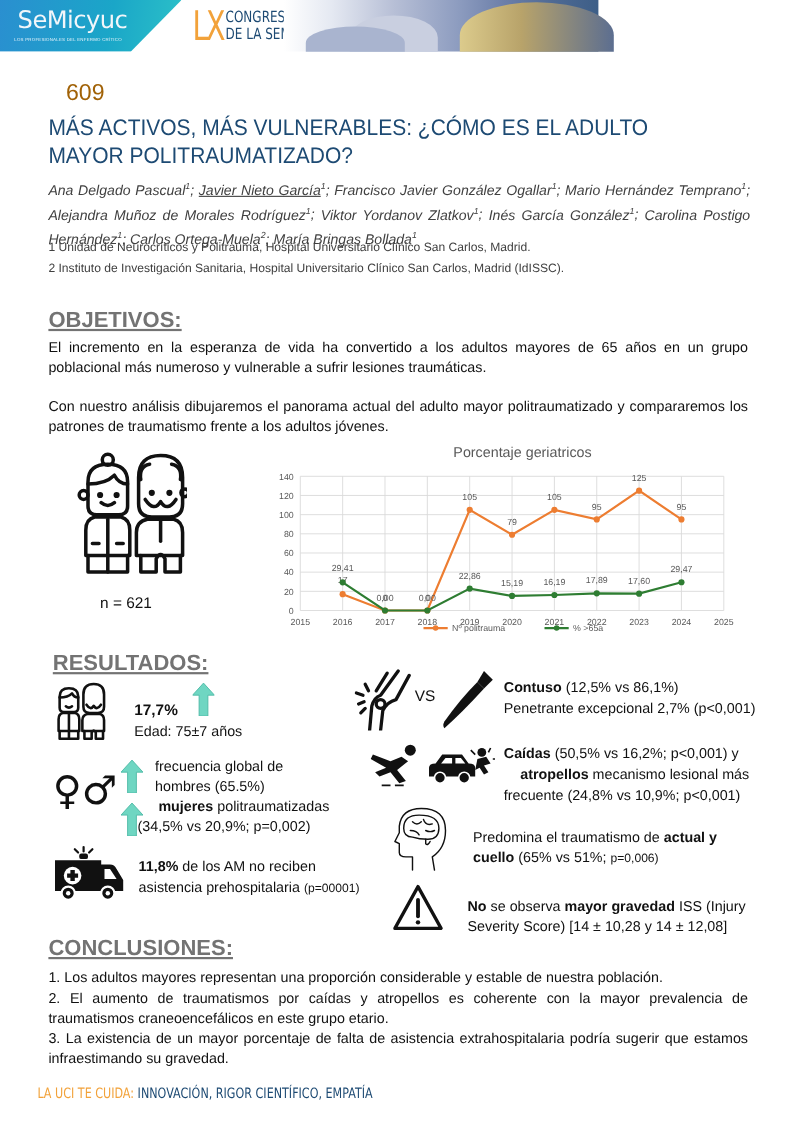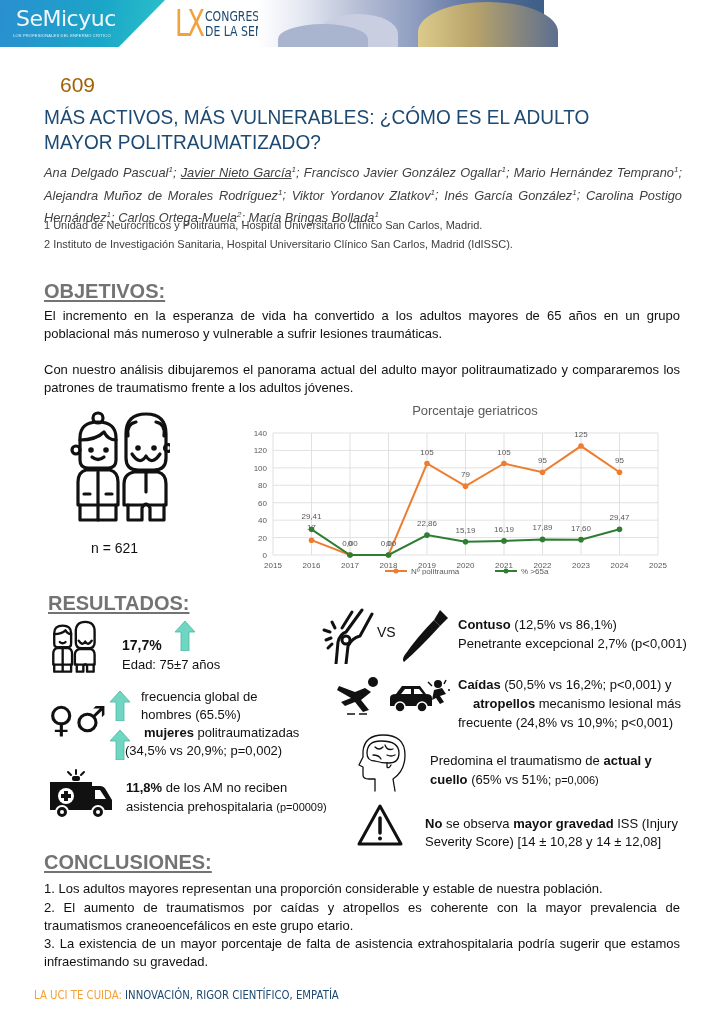--- a/index.html
+++ b/index.html
@@ -269,21 +269,21 @@
   <path d="M2 14 L44 14 L44 18 L52 18 Q56 18 58 22 L64 32 L64 42 L2 42 Z" fill="#111"></path>
   <path d="M47 22 L52 22 L58 31 L47 31 Z" fill="#fff"></path>
   <circle cx="18" cy="28" r="8" fill="#fff"></circle>
   <path d="M16 23 L20 23 L20 26 L23 26 L23 30 L20 30 L20 33 L16 33 L16 30 L13 30 L13 26 L16 26 Z" fill="#111"></path>
   <circle cx="14" cy="44" r="6" fill="#111" stroke="#fff" stroke-width="2"></circle>
   <circle cx="50" cy="44" r="6" fill="#111" stroke="#fff" stroke-width="2"></circle>
   <circle cx="14" cy="44" r="2" fill="#fff"></circle>
     <circle cx="50" cy="44" r="2" fill="#fff"></circle>
 </svg>
 <div class="txt" style="left:126px;top:779px;"><b>11,8%</b><span> de los AM no reciben</span></div>
-<div class="txt" style="left:126px;top:798px;"><span>asistencia prehospitalaria </span><span class="small">(p=00009)</span></div>
+<div class="txt" style="left:126px;top:798px;"><span>asistencia prehospitalaria </span><span class="small">(p=00001)</span></div>
 
 <svg class="icon-abs" style="left:322px;top:608px;width:52px;height:56px;" viewBox="0 0 52 56" fill="none" stroke="#111" stroke-width="3" stroke-linecap="round" stroke-linejoin="round">
   <path d="M14 56 L16 34 Q18 26 24 24 L40 2"></path>
   <path d="M24 56 L26 38 Q30 30 38 28 L50 6"></path>
   <path d="M30 4 L20 20"></path>
   <circle cx="24" cy="32" r="4"></circle>
   <path d="M2 22 L8 24 M4 32 L9 30 M6 40 L10 36 M10 14 L13 20"></path>
 </svg>
 <div class="txt" style="left:377px;top:623px;font-size:14px;">VS</div>
 <svg class="icon-abs" style="left:400px;top:608px;width:50px;height:56px;" viewBox="0 0 50 56">

